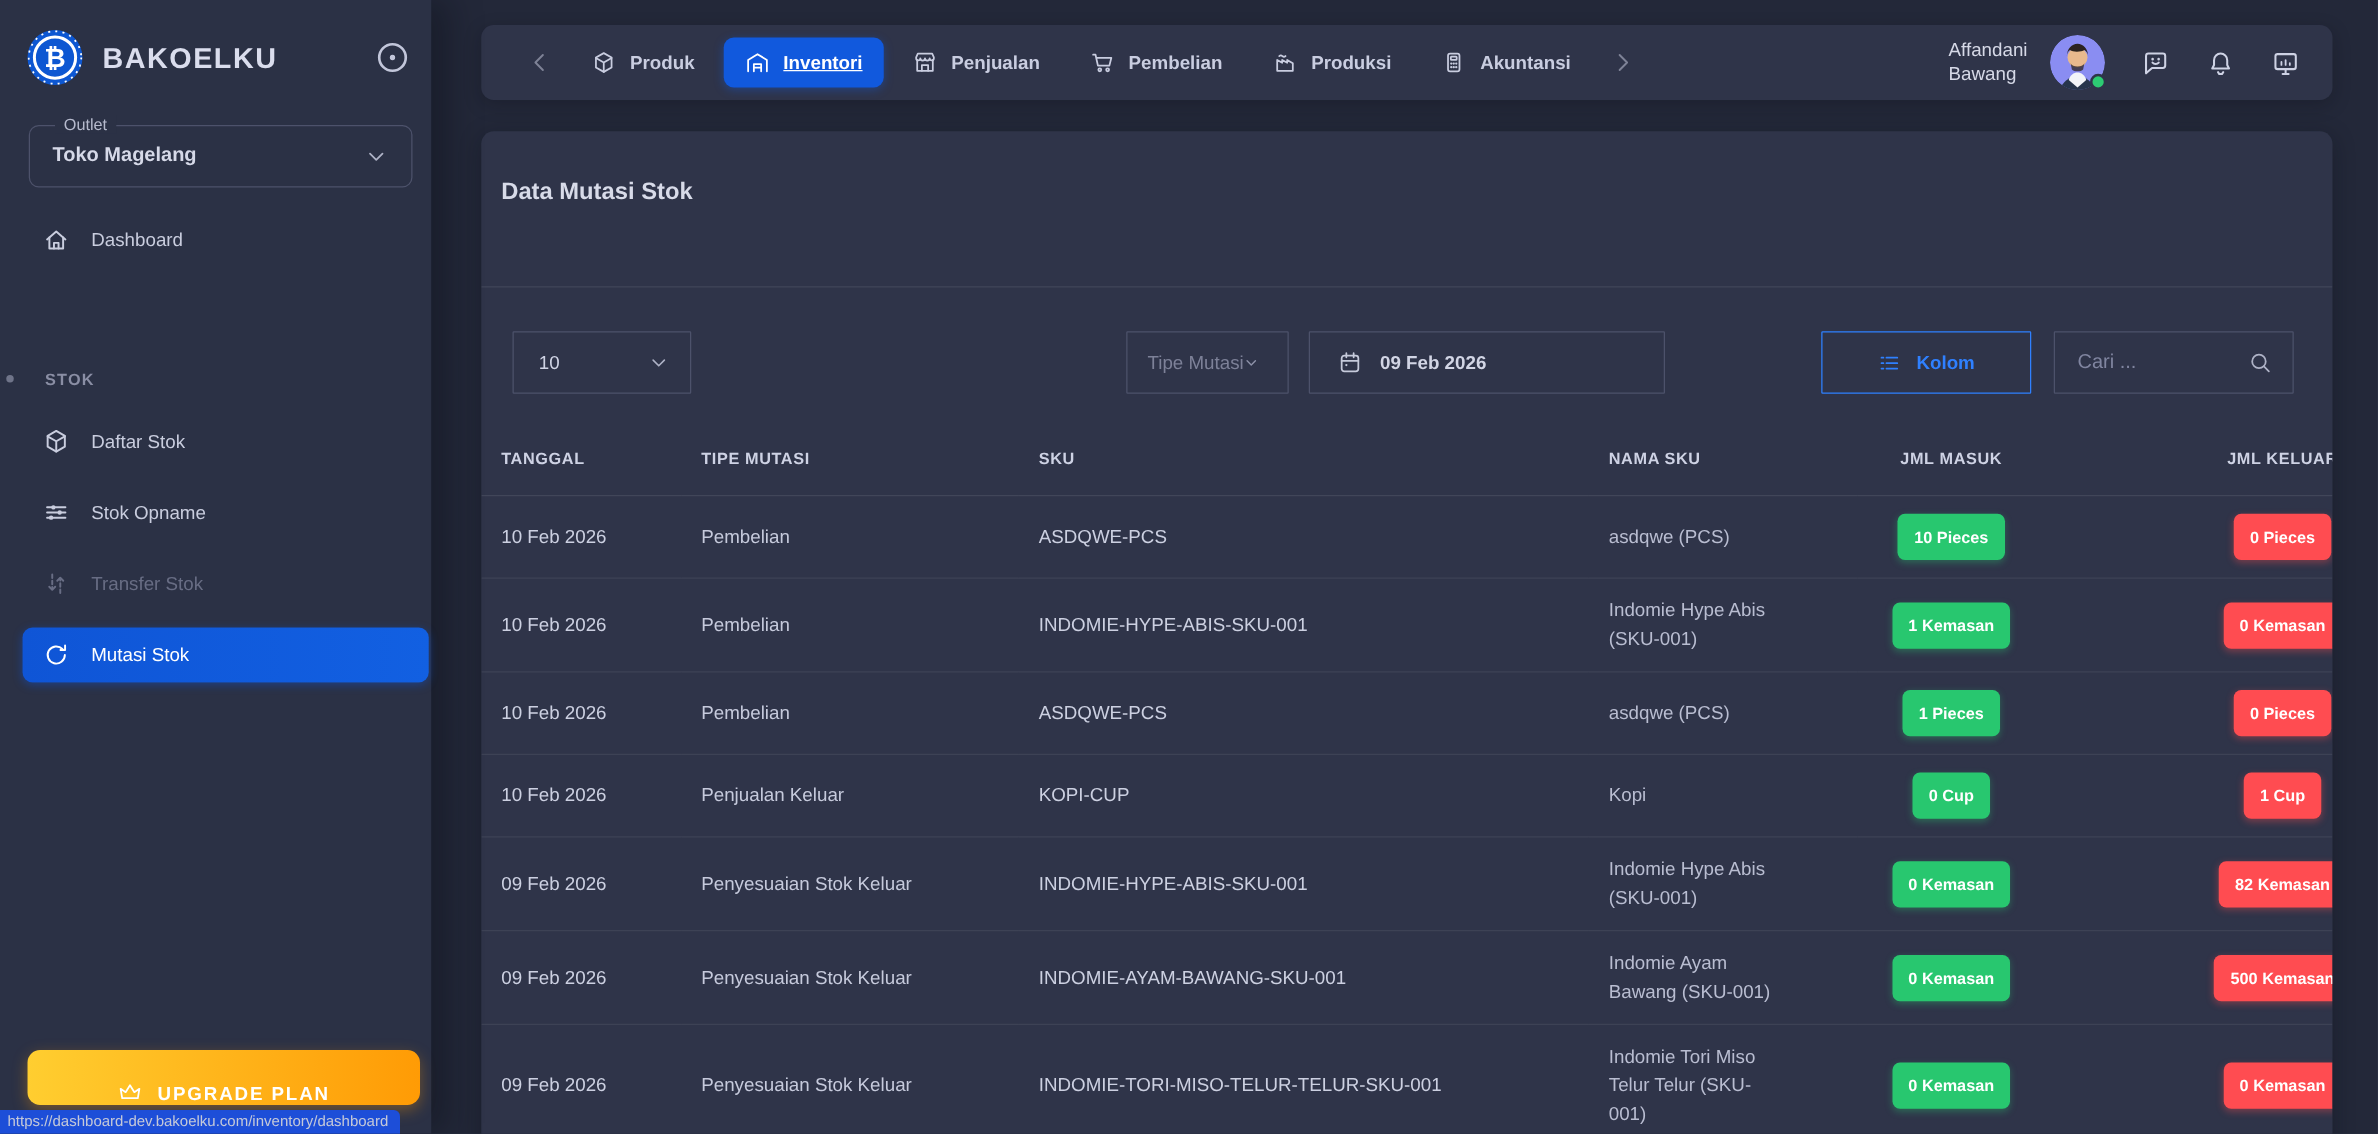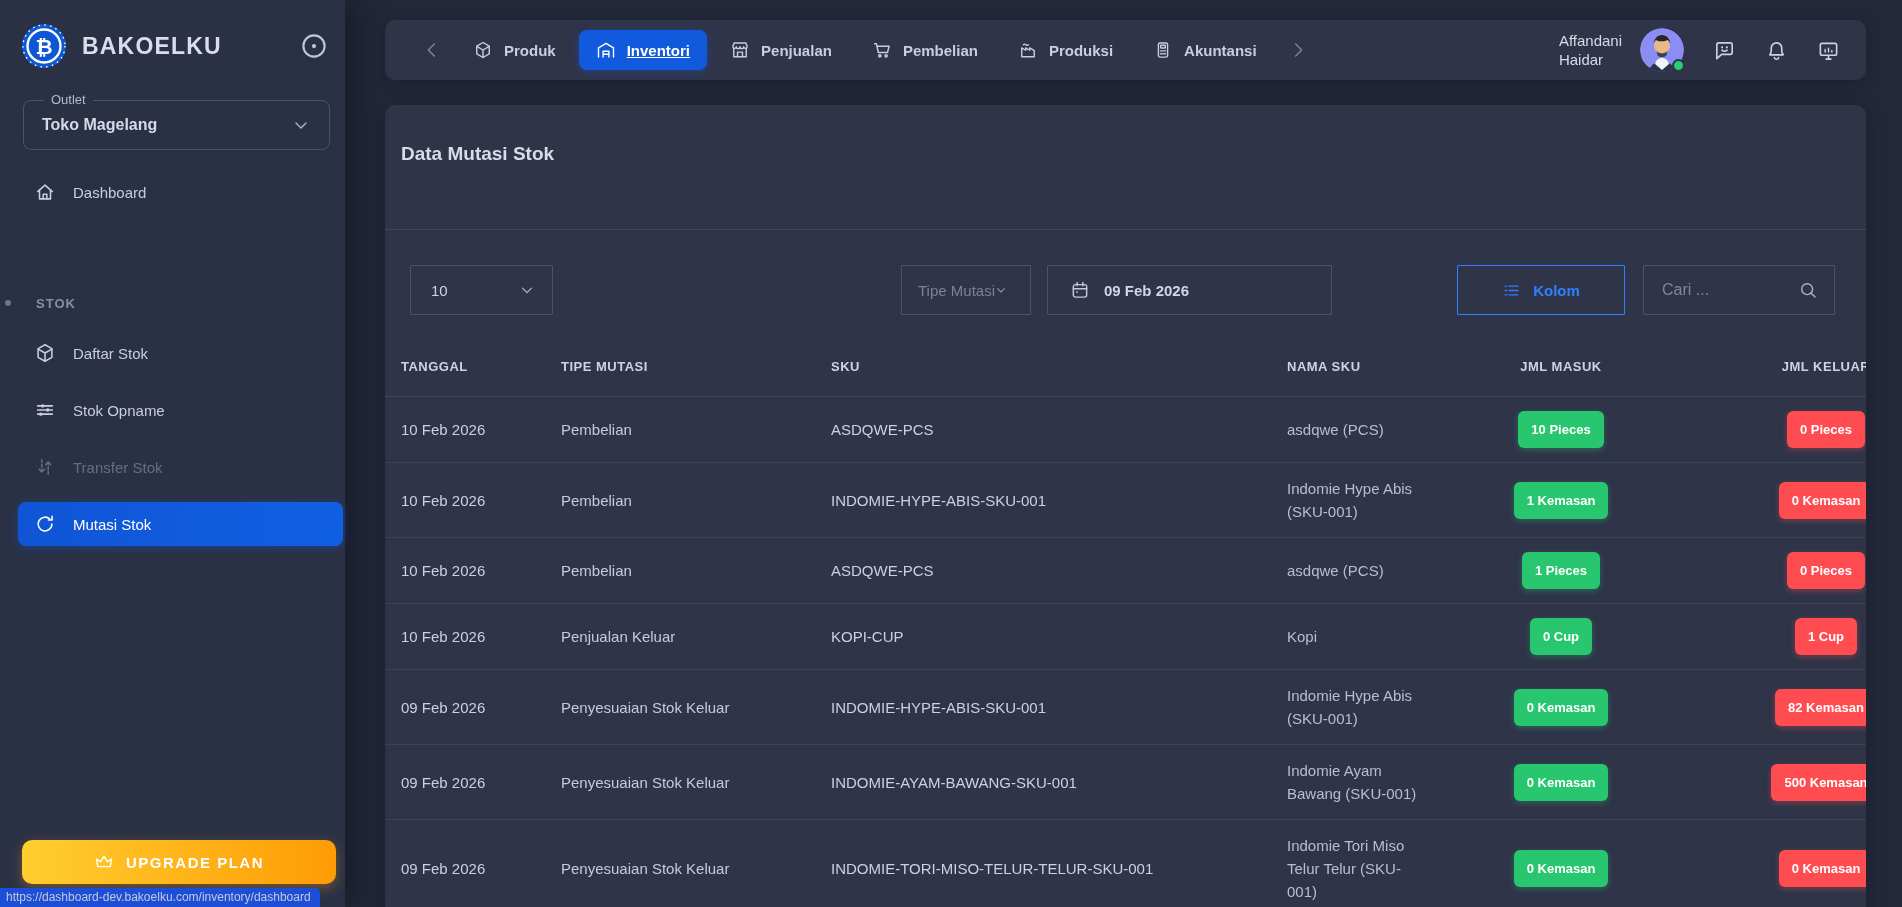--- a/index.html
+++ b/index.html
@@ -63,21 +63,21 @@
   .section-label .dot {
     position:absolute; left:5px; top:4px; width:6px; height:6px;
     border-radius:50%; background:#6f7489;
   }
   .upgrade-btn {
     position:absolute; left:22px; bottom:23px; width:314px; height:44px;
     border:none; border-radius:10px; cursor:pointer;
     background:linear-gradient(92deg,#ffce30,#ff9b05);
     color:#ffffff; font-family:inherit;
     font-size:15px; font-weight:800; letter-spacing:1.5px;
-    display:flex; align-items:center; justify-content:center; gap:12px;
+    display:flex; align-items:flex-end; justify-content:center; gap:12px;
     box-shadow:0 4px 12px rgba(255,155,5,.35);
   }
   .crown-ico { width:20px; height:20px; }
 
   .url-pill {
     position:fixed; left:0; bottom:0; z-index:20;
     background:#1d4ed8; border-top-right-radius:5px;
     padding:2px 9px 3px 6px;
     font-size:12px; color:#c5c9d8;
   }
@@ -351,21 +351,21 @@
     </div>
 
     <span class="nav-chevron">
       <svg viewBox="0 0 24 24" class="ic">
           <path d="M9.5 5.5L16 12l-6.5 6.5"></path>
         </svg>
     </span>
 
     <div class="user-block">
       <div>Affandani</div>
-      <div>Haidar</div>
+      <div>Bawang</div>
     </div>
 
     <div class="avatar">
       <div class="avatar-img">
         <svg viewBox="0 0 44 44">
           <circle cx="22" cy="22" r="22" fill="#8a8df2"></circle>
           <path d="M8 44a14.5 14.5 0 0128 0z" fill="#27354c"></path>
           <path d="M15 36c1-4 4-6 7-6s6 2 7 6l-7 6z" fill="#f2f4f8"></path>
           <circle cx="22" cy="18" r="8" fill="#e8b98d"></circle>
           <path d="M13.5 17c0-6 4-10 8.5-10s8.5 4 8.5 10c0-2.5-1.5-4-3-5-2 1.5-9 2-11.5 0-1.5 1-2.5 2.5-2.5 5z" fill="#2c2420"></path>

